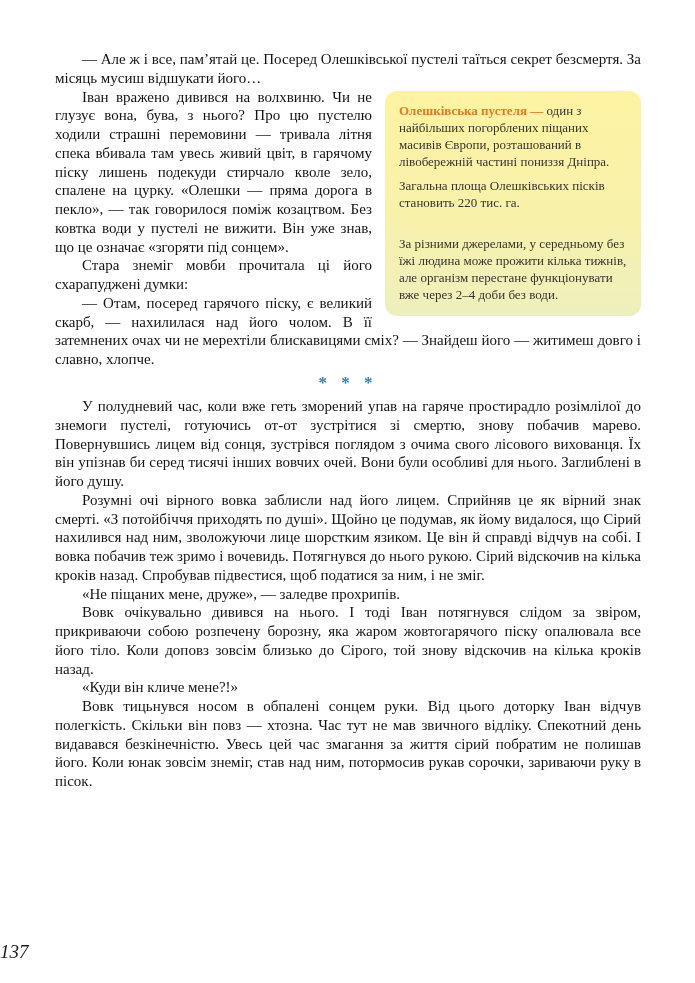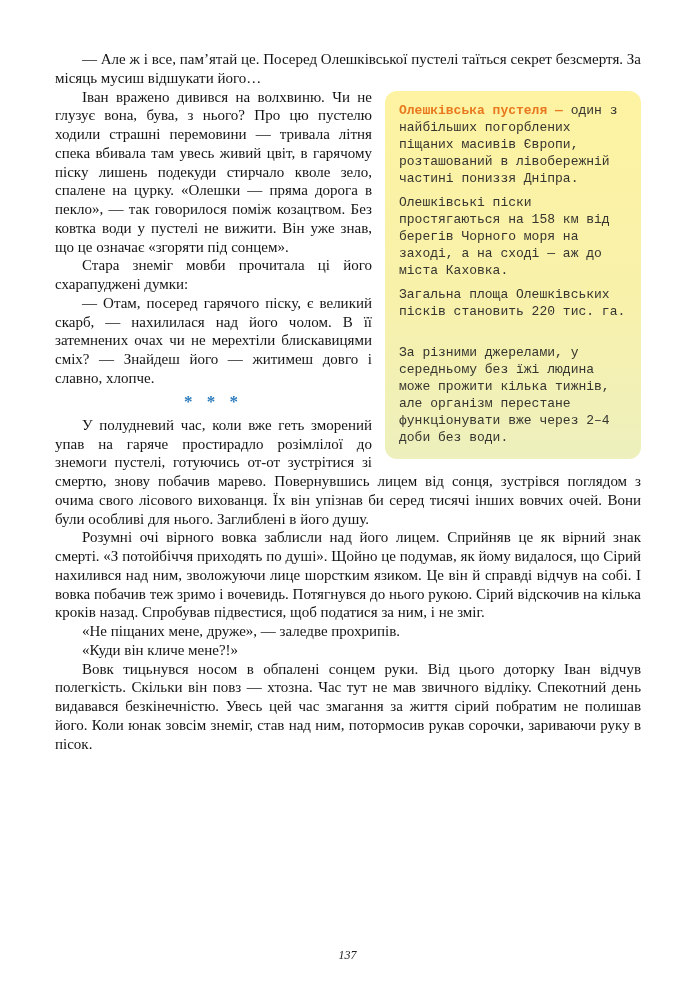--- a/index.html
+++ b/index.html
@@ -31,21 +31,21 @@
     clear: right;
   }
   .infobox {
     float: right;
     width: 256px;
     box-sizing: border-box;
     margin: 3px 0 10px 13px;
     padding: 11px 14px 13px 14px;
     background: linear-gradient(180deg, #fdf3a2 0%, #f8f1aa 55%, #edf0bd 100%);
     border-radius: 12px;
-    font-family: Liberation Mono, monospace;
+    font-family: Liberation Serif, serif;
     font-size: 13px;
     line-height: 1.31;
     color: #35342f;
     text-align: left;
   }
   .ib-para {
     margin: 0 0 7px 0;
     text-indent: 0;
   }
   .ib-para:last-child {
@@ -63,52 +63,52 @@
     font-size: 17px;
     letter-spacing: 5px;
     margin: 3px 0 4px 0;
     text-indent: 0;
   }
   .page-number {
     position: absolute;
     left: 0;
     right: 0;
     bottom: 20px;
-    text-align: center;
+    text-align: left;
     font-style: italic;
-    font-size: 12px;
+    font-size: 19px;
     color: #1d1d1d;
   }
 </style>
 </head>
 <body>
 
 <div class="page">
   <div class="content">
 
     <p class="para">— Але ж і все, пам’ятай це. Посеред Олешківської пустелі таїться секрет безсмертя. За місяць мусиш відшукати його…</p>
 
     <aside class="infobox">
       <p class="ib-para">
         <strong class="ib-title">Олешківська пустеля —</strong>
         <span>один з найбільших погорблених піщаних масивів Європи, розташований в лівобережній частині пониззя Дніпра.</span>
       </p>
-      <p class="ib-para">Олешківські піски простягаються на 158 км від берегів Чорного моря на заході, а на сході — аж до міста Каховка.</p>
       <p class="ib-para">Загальна площа Олешківських пісків становить 220 тис. га.</p>
       <p class="ib-para">За різними джерелами, у середньому без їжі людина може прожити кілька тижнів, але організм перестане функціонувати вже через 2–4 доби без води.</p>
     </aside>
 
     <p class="para">Іван вражено дивився на волхвиню. Чи не глузує вона, бува, з нього? Про цю пустелю ходили страшні перемовини — тривала літня спека вбивала там увесь живий цвіт, в гарячому піску лишень подекуди стирчало кволе зело, спалене на цурку. «Олешки — пряма дорога в пекло», — так говорилося поміж козацтвом. Без ковтка води у пустелі не вижити. Він уже знав, що це означає «згоряти під сонцем».</p>
     <p class="para">Стара знеміг мовби прочитала ці його схарапуджені думки:</p>
     <p class="para">— Отам, посеред гарячого піску, є великий скарб, — нахилилася над його чолом. В її затемнених очах чи не мерехтіли блискавицями сміх? — Знайдеш його — житимеш довго і славно, хлопче.</p>
 
     <div class="separator">* * *</div>
 
     <p class="para">У полудневий час, коли вже геть зморений упав на гаряче простирадло розімлілої до знемоги пустелі, готуючись от-от зустрітися зі смертю, знову побачив марево. Повернувшись лицем від сонця, зустрівся поглядом з очима свого лісового вихованця. Їх він упізнав би серед тисячі інших вовчих очей. Вони були особливі для нього. Заглиблені в його душу.</p>
     <p class="para">Розумні очі вірного вовка заблисли над його лицем. Сприйняв це як вірний знак смерті. «З потойбіччя приходять по душі». Щойно це подумав, як йому видалося, що Сірий нахилився над ним, зволожуючи лице шорстким язиком. Це він й справді відчув на собі. І вовка побачив теж зримо і вочевидь. Потягнувся до нього рукою. Сірий відскочив на кілька кроків назад. Спробував підвестися, щоб податися за ним, і не зміг.</p>
     <p class="para">«Не піщаних мене, друже», — заледве прохрипів.</p>
+    <p class="para">Вовк очікувально дивився на нього. І тоді Іван потягнувся слідом за звіром, прикриваючи собою розпечену борозну, яка жаром жовтогарячого піску опалювала все його тіло. Коли доповз зовсім близько до Сірого, той знову відскочив на кілька кроків назад.</p>
     <p class="para">«Куди він кличе мене?!»</p>
     <p class="para">Вовк тицьнувся носом в обпалені сонцем руки. Від цього доторку Іван відчув полегкість. Скільки він повз — хтозна. Час тут не мав звичного відліку. Спекотний день видавався безкінечністю. Увесь цей час змагання за життя сірий побратим не полишав його. Коли юнак зовсім знеміг, став над ним, потормосив рукав сорочки, зариваючи руку в пісок.</p>
 
   </div>
 
   <div class="page-number">137</div>
 </div>
 
 </body></html>

